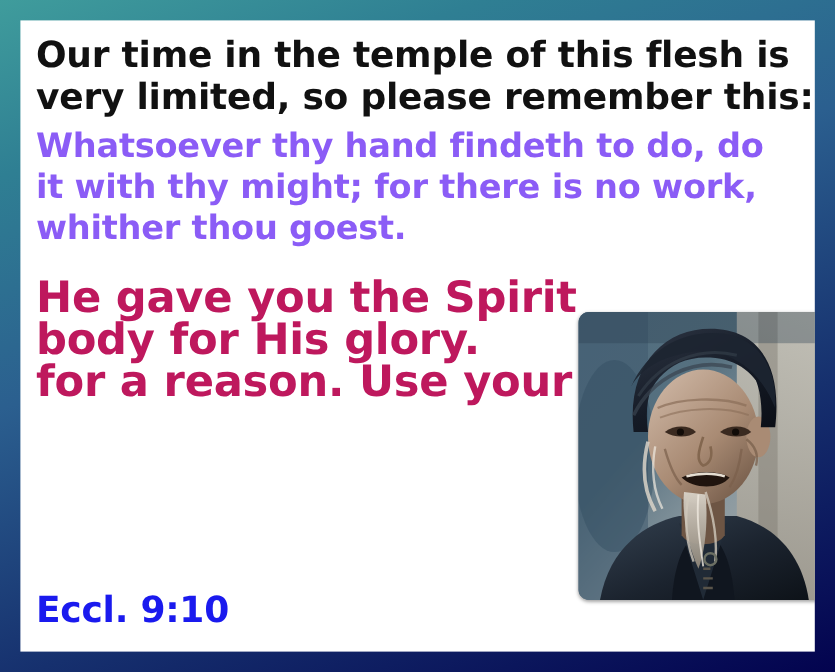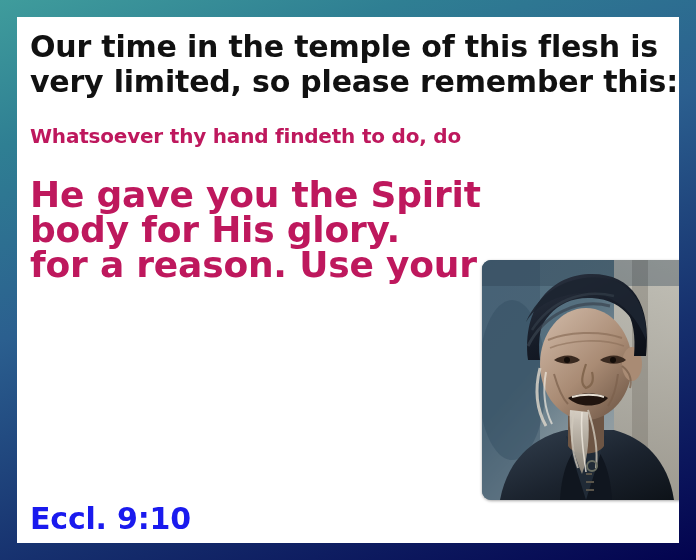--- a/index.html
+++ b/index.html
@@ -53,41 +53,41 @@
   }
 
   .para-intro {
     color: #111111;
     font-size: 30px;
     line-height: 35px;
     margin-top: 2px;
   }
 
   .para-verse {
-    color: #be185d;
-    font-size: 20px;
+    color: #8b5cf6;
+    font-size: 28px;
     line-height: 34px;
-    margin-top: 20px;
+    margin-top: 6px;
   }
 
   .para-closing {
     color: #be185d;
     font-size: 36px;
     line-height: 35px;
     margin-top: 24px;
   }
 
   .line { display: block; white-space: pre; }
 
   
   .footer {
     position: absolute;
     left: 13px;
     right: 12px;
-    bottom: 6px;
+    bottom: 16px;
     display: flex;
     align-items: baseline;
     color: #1a1aee;
     font-weight: 700;
     font-size: 30px;
     line-height: 36px;
     letter-spacing: -0.2px;
   }
   .footer-ref { margin-right: 52px; }
 
@@ -113,20 +113,22 @@
 
     <div class="text-area">
 
       <p class="para para-intro">
         <span class="line">Our time in the temple of this flesh is</span>
         <span class="line">very limited, so please remember this:</span>
       </p>
 
       <p class="para para-verse">
         <span class="line">Whatsoever thy hand findeth to do, do</span>
+        <span class="line">it with thy might; for there is no work,</span>
+        <span class="line">whither thou goest.</span>
       </p>
 
       <p class="para para-closing">
         <span class="line">He gave you the Spirit</span>
         <span class="line">body for His glory.</span>
         <span class="line">for a reason. Use your</span>
       </p>
 
     </div>
 

